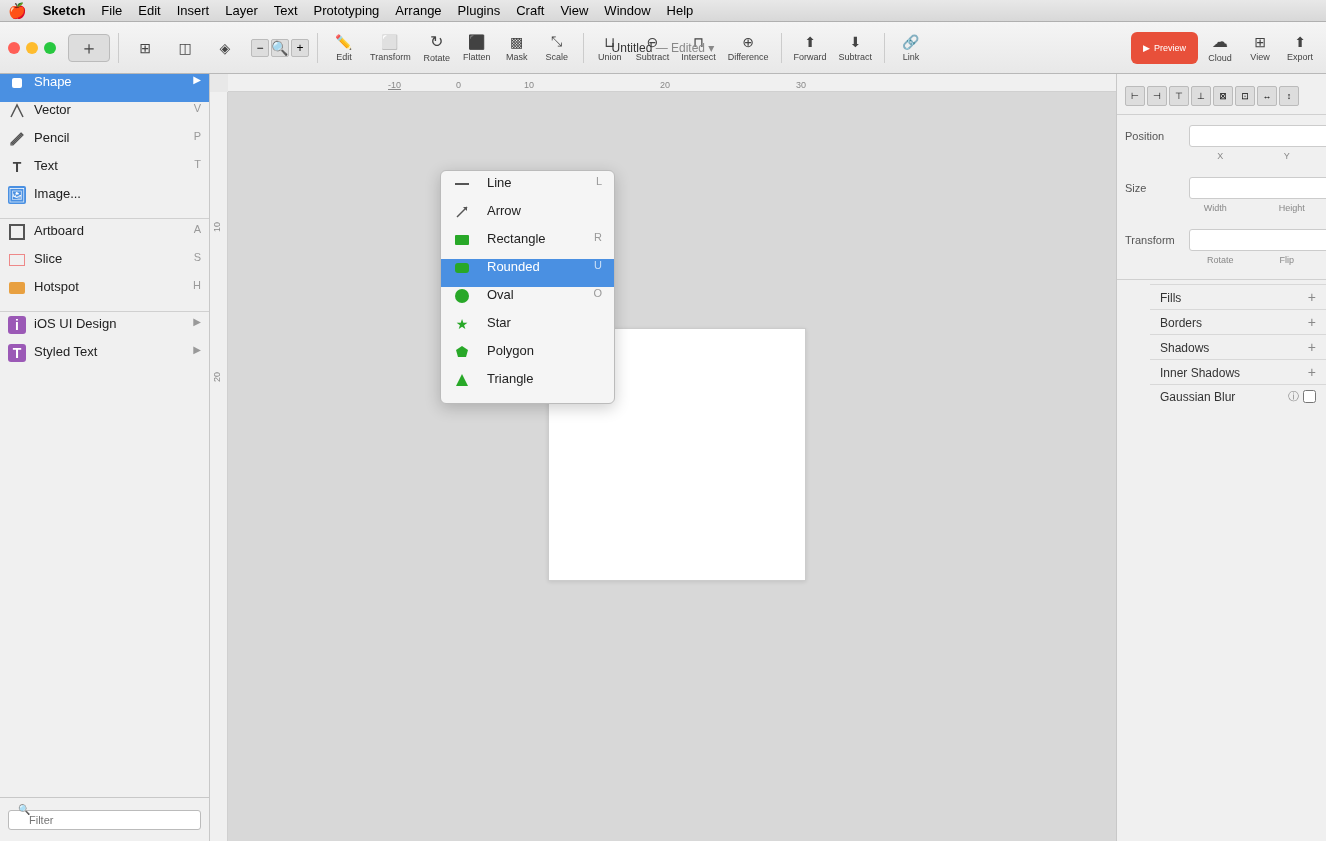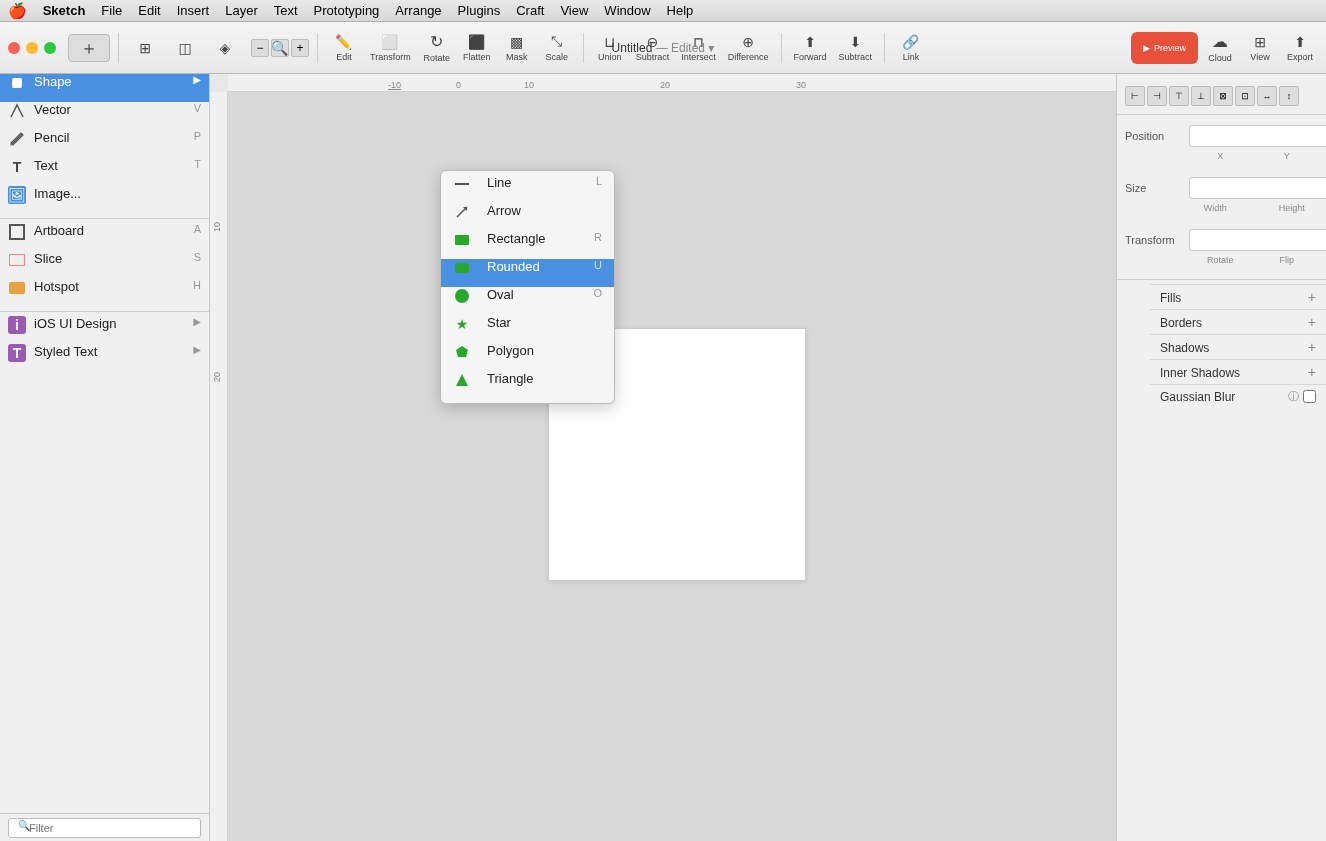--- a/index.html
+++ b/index.html
@@ -50,21 +50,21 @@
     .sidebar-item.selected { background: #4a90e2; color: white; }
     .sidebar-item .item-icon { width: 18px; height: 18px; display: flex; align-items: center; justify-content: center; font-size: 14px; flex-shrink: 0; }
     .sidebar-item .item-label { flex: 1; }
     .sidebar-item .shortcut { color: #999; font-size: 11px; }
     .sidebar-item .arrow { color: #999; font-size: 10px; }
     .sidebar-item.selected .arrow { color: white; }
 
     .sidebar-divider { height: 1px; background: #d0d0d0; margin: 4px 0; }
 
     .sidebar-filter {
-      height: 28px; display: flex; align-items: center; padding: 0 8px;
+      height: 44px; display: flex; align-items: center; padding: 0 8px;
       border-top: 1px solid #c8c8c8; margin-top: auto;
     }
     .sidebar-filter input {
       width: 100%; height: 20px; border: 1px solid #bbb; border-radius: 3px;
       padding: 0 6px 0 20px; font-size: 11px; background: white;
       outline: none;
     }
     .filter-icon { position: relative; }
     .filter-icon::before { content: '🔍'; font-size: 10px; position: absolute; left: 18px; top: 6px; z-index: 1; }
 

